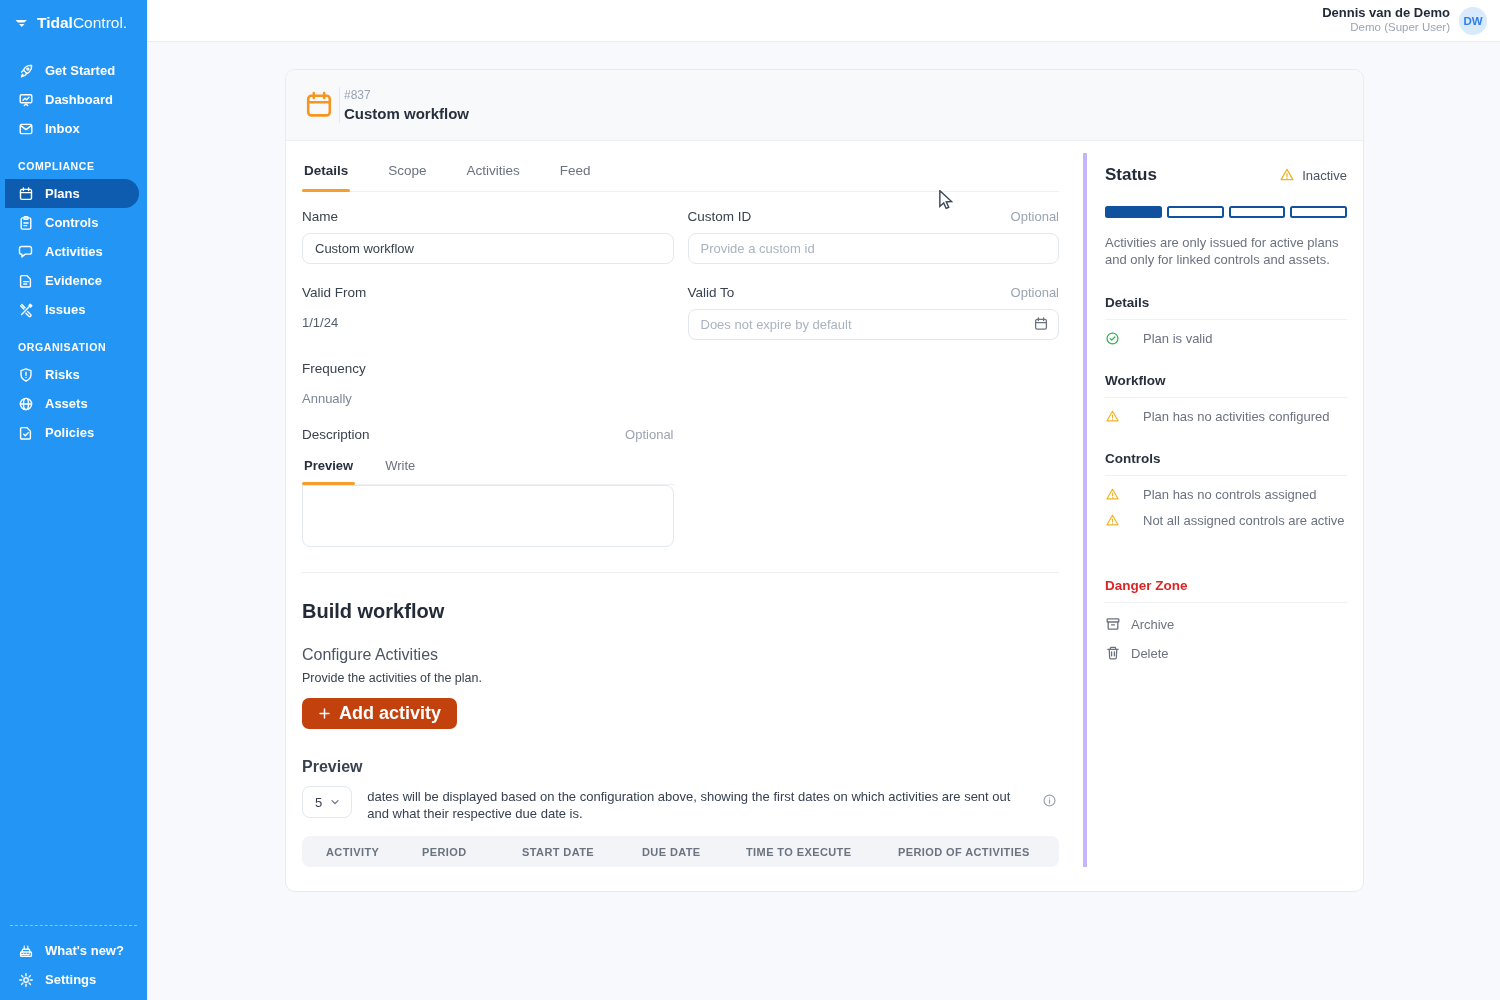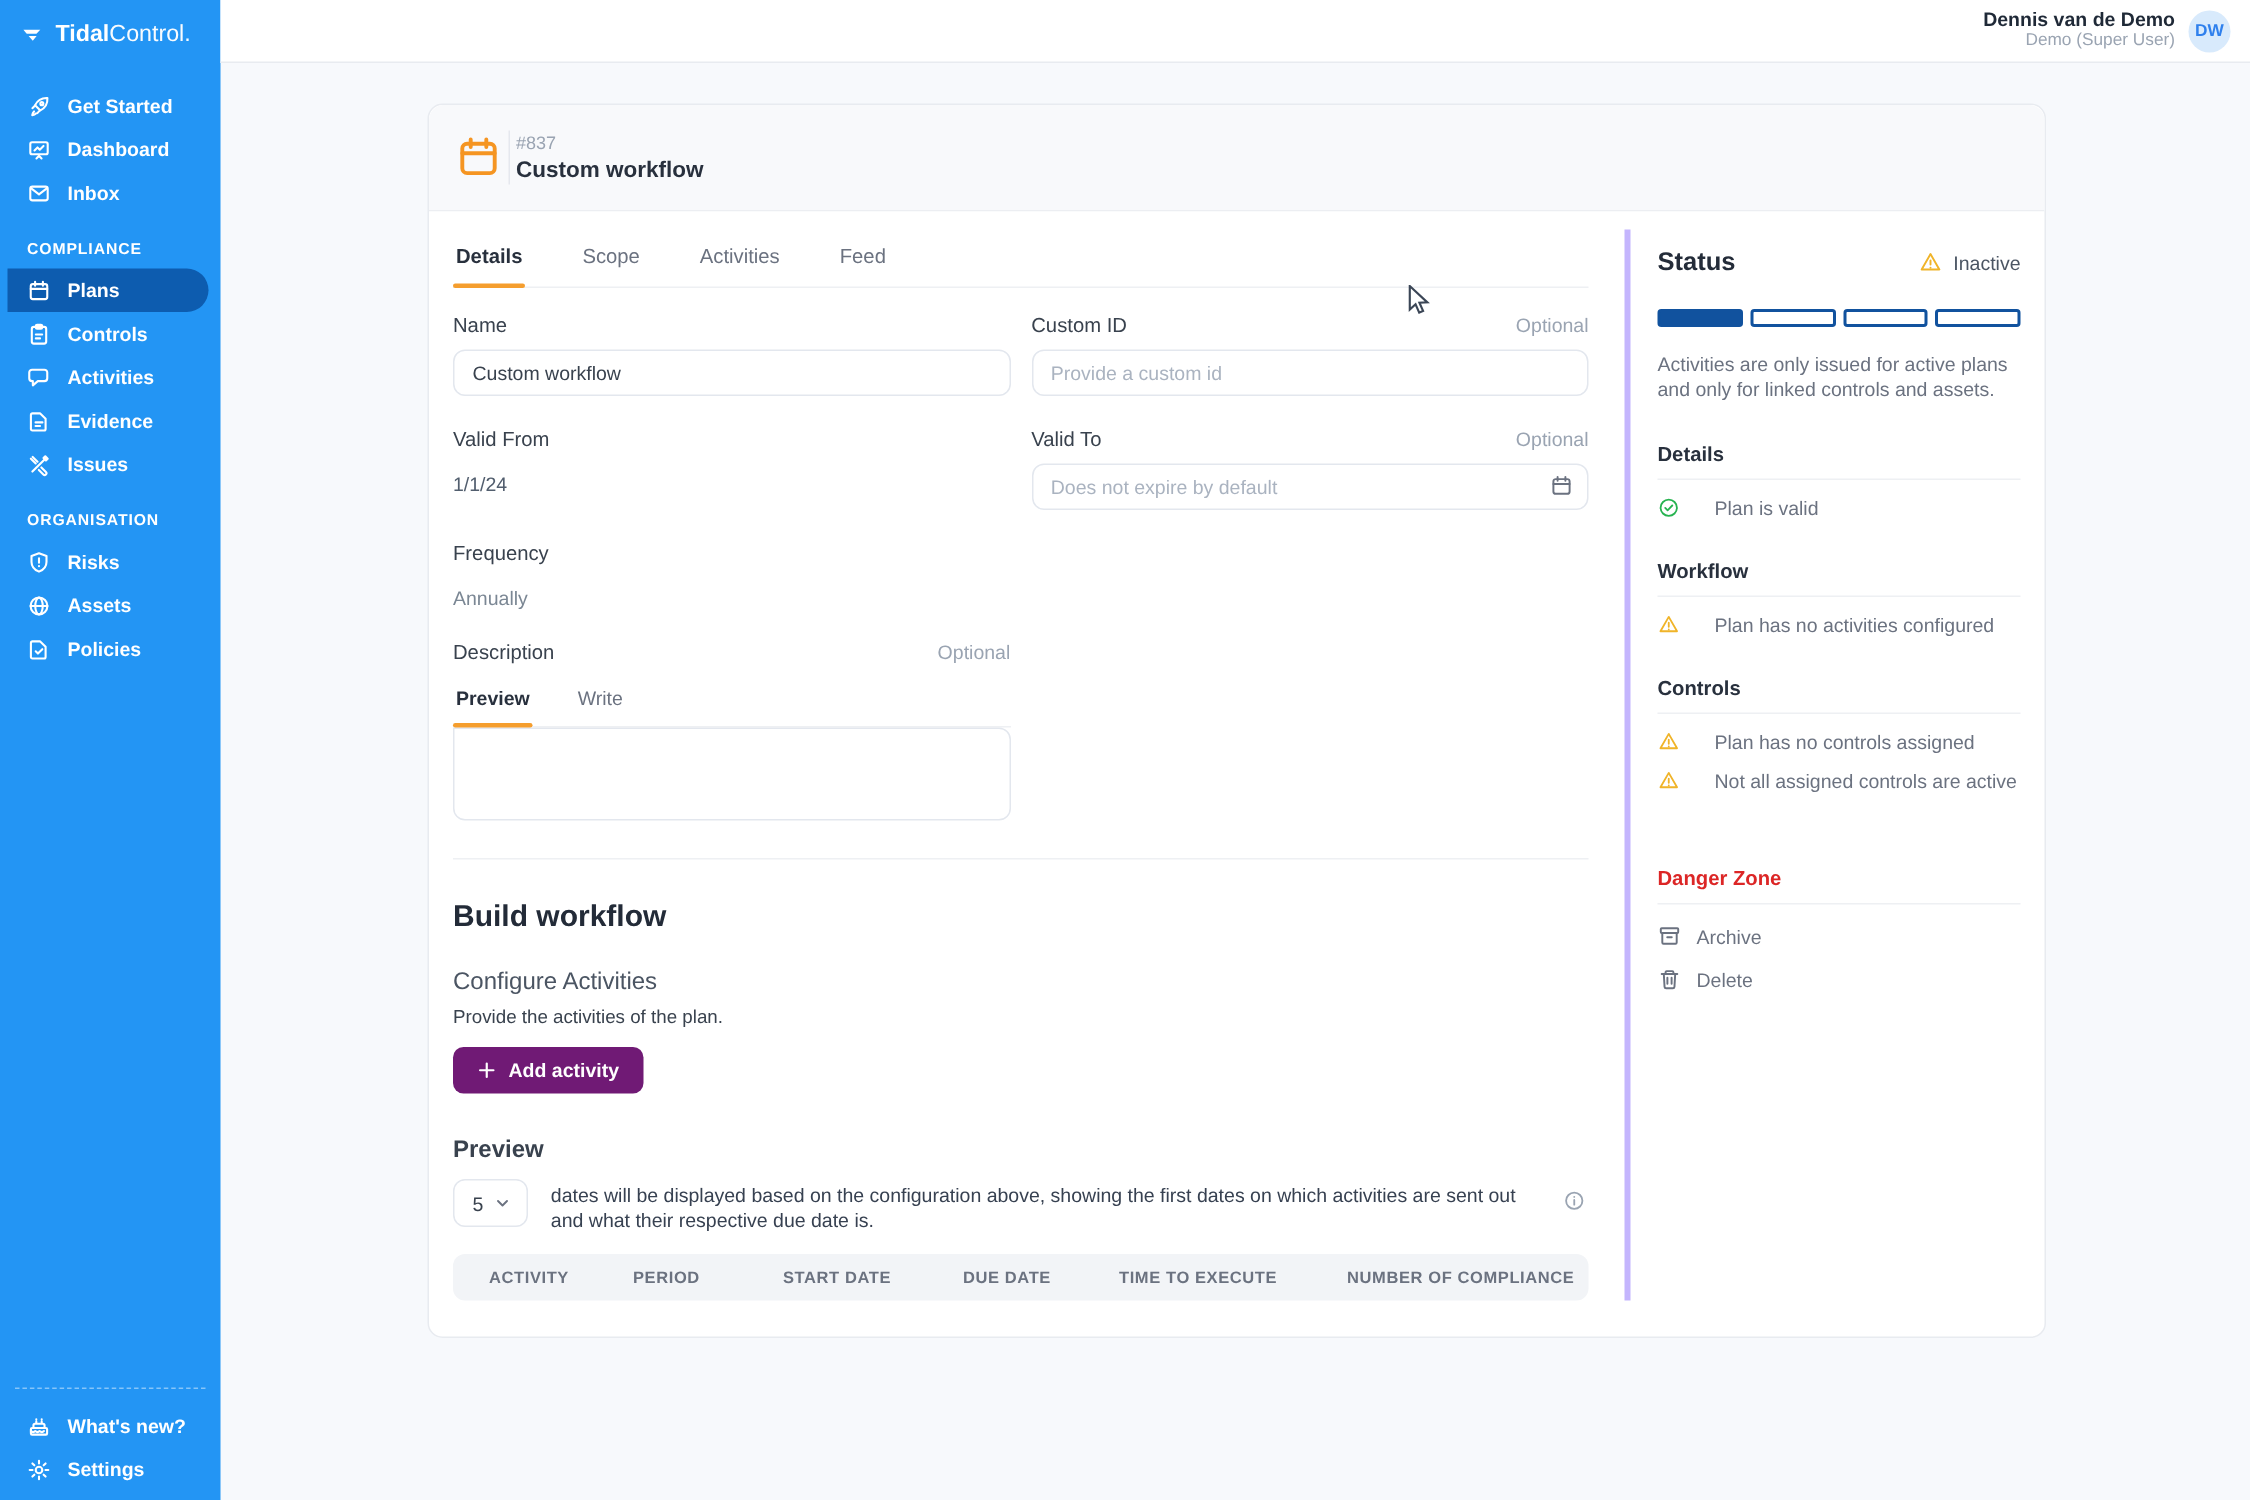--- a/index.html
+++ b/index.html
@@ -92,21 +92,21 @@
   .desc-box { height:62px; border:1px solid #e3e7ee; border-radius:8px;
     border-top-left-radius:0; font-size:13px; color:#39424e; padding:8px 12px; }
 
   .section-divider { height:1px; background:#eef0f3; margin-top:25px; }
 
   
   .bw-title { font-size:20px; font-weight:700; color:#232b38; margin-top:27px; }
   .cfg-title { font-size:16px; font-weight:500; color:#4b5563; margin-top:23px; }
   .cfg-sub { font-size:12.5px; color:#39424e; margin-top:7px; }
   .add-btn { margin-top:13px; display:inline-flex; align-items:center; gap:8px;
-    background:#701a75; color:#fff; font-size:13px; font-weight:600; border:none;
+    background:#c2410c; color:#fff; font-size:18px; font-weight:600; border:none;
     border-radius:7px; padding:0 16px; height:31px; cursor:pointer;
     font-family:"Liberation Sans", sans-serif; }
 
   
   .preview-title { font-size:16px; font-weight:600; color:#39424e; margin-top:29px; }
   .preview-row { display:flex; align-items:flex-start; gap:15px; margin-top:10px; }
   .count-select { display:flex; align-items:center; gap:7px; border:1px solid #e3e7ee;
     border-radius:8px; height:32px; padding:0 10px 0 12px; font-size:13px;
     color:#39424e; cursor:pointer; background:#fff; }
   .preview-desc { flex:1; font-size:13px; color:#374151; line-height:1.28;
@@ -414,21 +414,21 @@
           </svg>
         </div>
       </div>
 
       <div class="table-head">
         <span class="th th-activity">ACTIVITY</span>
         <span class="th th-period">PERIOD</span>
         <span class="th th-start">START DATE</span>
         <span class="th th-due">DUE DATE</span>
         <span class="th th-time">TIME TO EXECUTE</span>
-        <span class="th">NUMBER OF COMPLIANCE</span>
+        <span class="th">PERIOD OF ACTIVITIES</span>
       </div>
     </div>
 
     <div class="status-col">
       <div class="status-head">
         <div class="status-title">Status</div>
         <div class="status-state">
           <span>
             <svg width="16" height="16" viewBox="0 0 16 16" fill="none" stroke="#f0b429" stroke-width="1.3" stroke-linecap="round" stroke-linejoin="round">
               <path d="M8 2.4l5.9 10.2H2.1z"></path>

